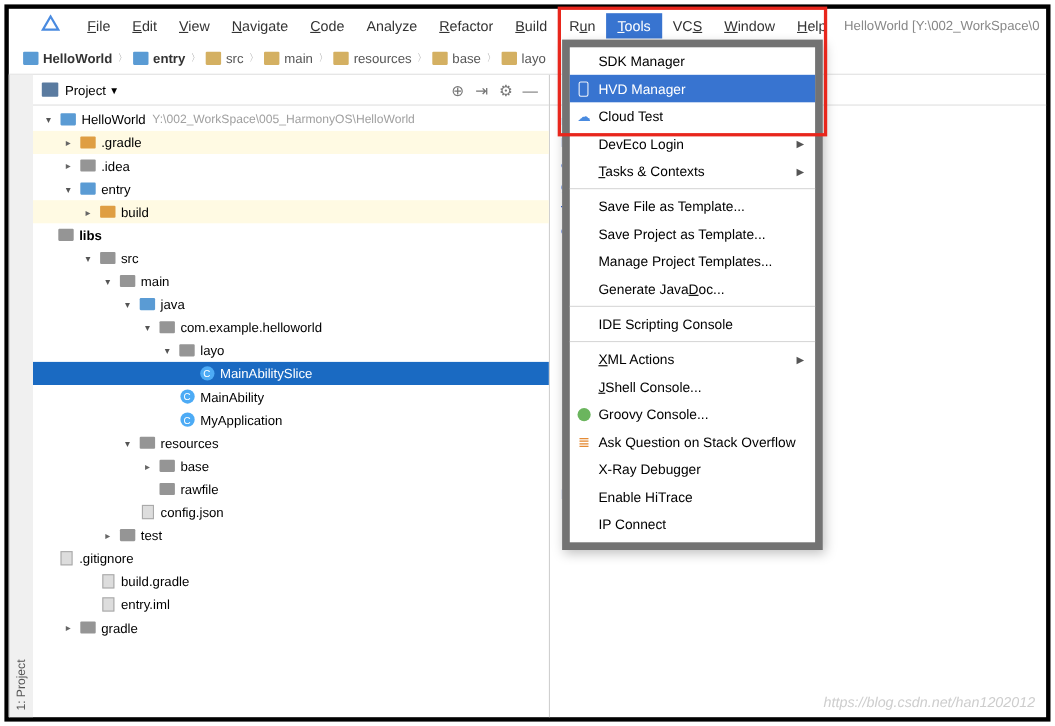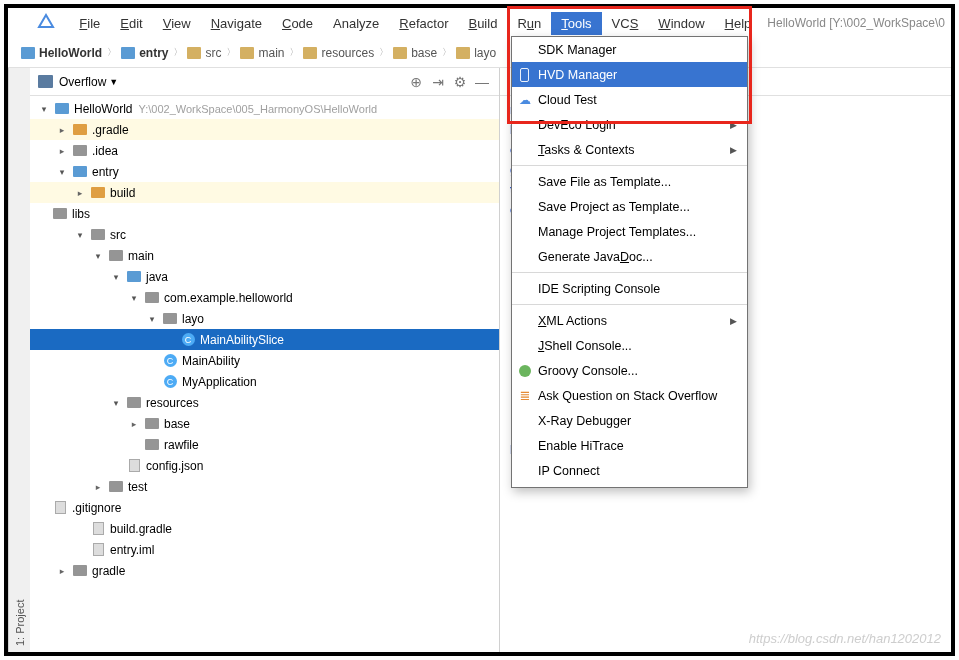--- a/index.html
+++ b/index.html
@@ -59,21 +59,21 @@
   .ed-close { margin-left: 5px; color: #999; font-size: 12px; }
   .ed-last-icon { width: 15px; height: 15px; background: #eb8b3e; margin-left: 4px; border-radius: 2px; }
   .editor-code { flex: 1; padding: 4px 0 0 10px; font-family: Consolas, monospace; font-size: 12px; line-height: 20px; white-space: pre; overflow: hidden; }
   .code-line { }
   .str { color: #067d17; font-weight: bold; }
   .attr { color: #174ad4; font-weight: bold; }
   .tag { color: #0033b3; font-weight: bold; }
   
   
   .menu-red-box { position: absolute; left: 499px; top: -2px; width: 245px; height: 118px; border: 3px solid #e8261c; pointer-events: none; z-index: 50; }
-  .tools-dropdown { position: absolute; left: 503px; top: 28px; width: 237px; background: #fff; border: 1px solid #737373; box-shadow: 2px 4px 10px rgba(0,0,0,0.25); z-index: 40; font-size: 12.5px; padding-bottom: 4px; }
+  .tools-dropdown { position: absolute; left: 503px; top: 28px; width: 237px; background: #fff; border: 7px solid #737373; box-shadow: 2px 4px 10px rgba(0,0,0,0.25); z-index: 40; font-size: 12.5px; padding-bottom: 4px; }
   .dd-item { height: 25px; display: flex; align-items: center; padding: 0 14px 0 26px; position: relative; cursor: pointer; }
   .dd-item.selected { background: #3874d0; color: #fff; }
   .dd-sep { height: 1px; background: #d8d8d8; margin: 3px 0; }
   .dd-icon { position: absolute; left: 5px; width: 16px; height: 16px; display: flex; align-items: center; justify-content: center; }
   .dd-icon.cloud { color: #4a8be0; font-size: 12px; }
   .dd-icon.groovy { width: 12px; height: 12px; border-radius: 50%; background: #6bb55e; left: 7px; }
   .dd-icon.so { color: #e58b35; font-size: 13px; }
   .dd-icon.hvd { width: 9px; height: 14px; border: 1px solid rgba(255,255,255,0.9); border-radius: 2px; left: 8px; }
   .dd-sub-arrow { position: absolute; right: 10px; font-size: 9px; color: #555; }
   
@@ -146,21 +146,21 @@
     </div>
 
   <div class="main-area">
     <div class="sidebar-tab">
       <span>1: Project</span>
     </div>
 
     <div class="tree-panel">
       <div class="tree-header">
         <div class="tree-header-icon"></div>
-        <span>Overflow</span>
+        <span>Project</span>
         <span class="tree-header-dd">▼</span>
         <div class="tree-header-spacer"></div>
         <div class="header-btn">⊕</div>
         <div class="header-btn">⇥</div>
         <div class="header-btn">⚙</div>
         <div class="header-btn">—</div>
       </div>
       <div class="tree-body" id="tree-body">
           <div class="tree-row" style="padding-left: 8px;">
             <span class="tree-arrow open">▾</span>
@@ -191,21 +191,21 @@
             </div>
             <span class="tree-label">entry</span>
           </div>
           <div class="tree-row sel-y" style="padding-left: 44px;">
             <span class="tree-arrow">▸</span>
             <div class="tree-icon">
               <div class="fld orange"></div>
             </div>
             <span class="tree-label">build</span>
           </div>
-          <div class="tree-row" style="">
+          <div class="tree-row" style=" font-weight: bold;">
             <span class="tree-arrow"></span>
             <div class="tree-icon">
               <div class="fld gray"></div>
             </div>
             <span class="tree-label">libs</span>
           </div>
           <div class="tree-row" style="padding-left: 44px;">
             <span class="tree-arrow open">▾</span>
             <div class="tree-icon">
               <div class="fld gray"></div>

